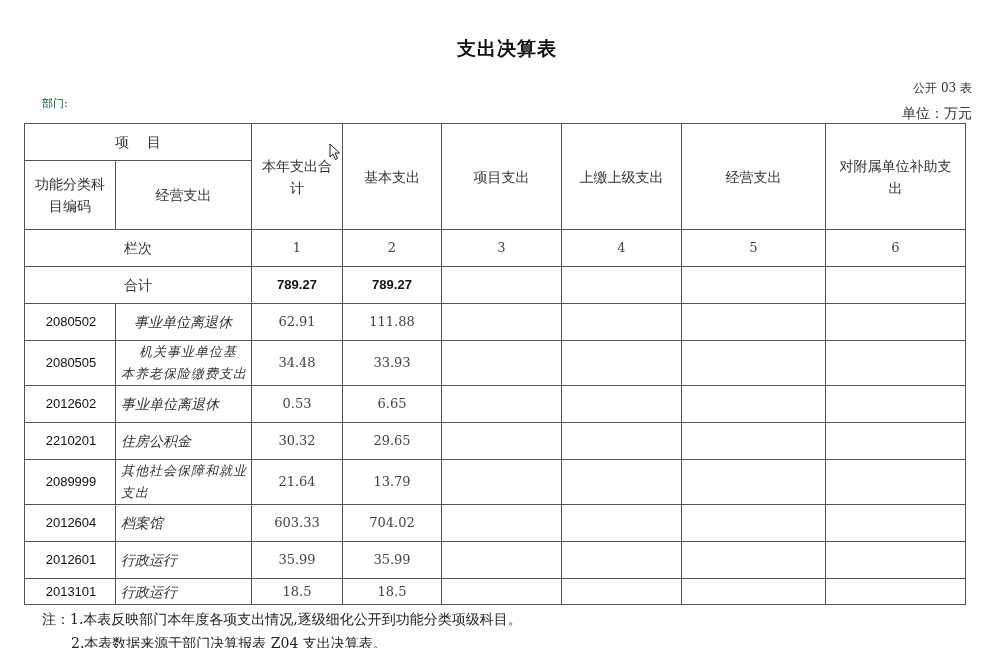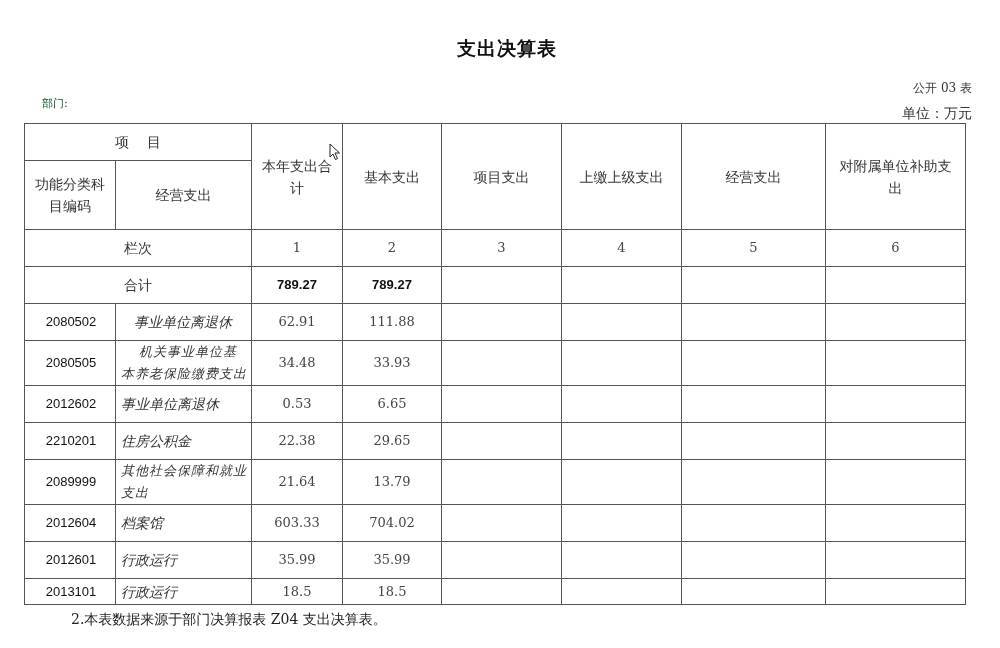--- a/index.html
+++ b/index.html
@@ -130,21 +130,21 @@
     <td class="num">0.53</td>
     <td class="num">6.65</td>
     <td></td>
     <td></td>
     <td></td>
     <td></td>
   </tr>
   <tr style="height:37px">
     <td class="code">2210201</td>
     <td class="name">住房公积金</td>
-    <td class="num">22.38</td>
+    <td class="num">30.32</td>
     <td class="num">29.65</td>
     <td></td>
     <td></td>
     <td></td>
     <td></td>
   </tr>
   <tr style="height:45px">
     <td class="code">2089999</td>
     <td class="name" style="font-size:13px; letter-spacing:1px">其他社会保障和就业支出</td>
     <td class="num">21.64</td>
@@ -181,18 +181,19 @@
     <td class="num">18.5</td>
     <td></td>
     <td></td>
     <td></td>
     <td></td>
   </tr>
 </tbody>
   </table>
 
 <div class="notes">
+  <div>注：1.本表反映部门本年度各项支出情况,逐级细化公开到功能分类项级科目。</div>
   <div class="line2">2.本表数据来源于部门决算报表 Z04 支出决算表。</div>
 </div>
 
 <svg class="cursor" viewBox="0 0 12 18">
   <path d="M1 1 L1 14 L4 11 L6.5 16.5 L8.5 15.5 L6 10 L10.5 10 Z" fill="#ffffff" stroke="#222" stroke-width="1"></path>
 </svg>
 
 </body></html>

